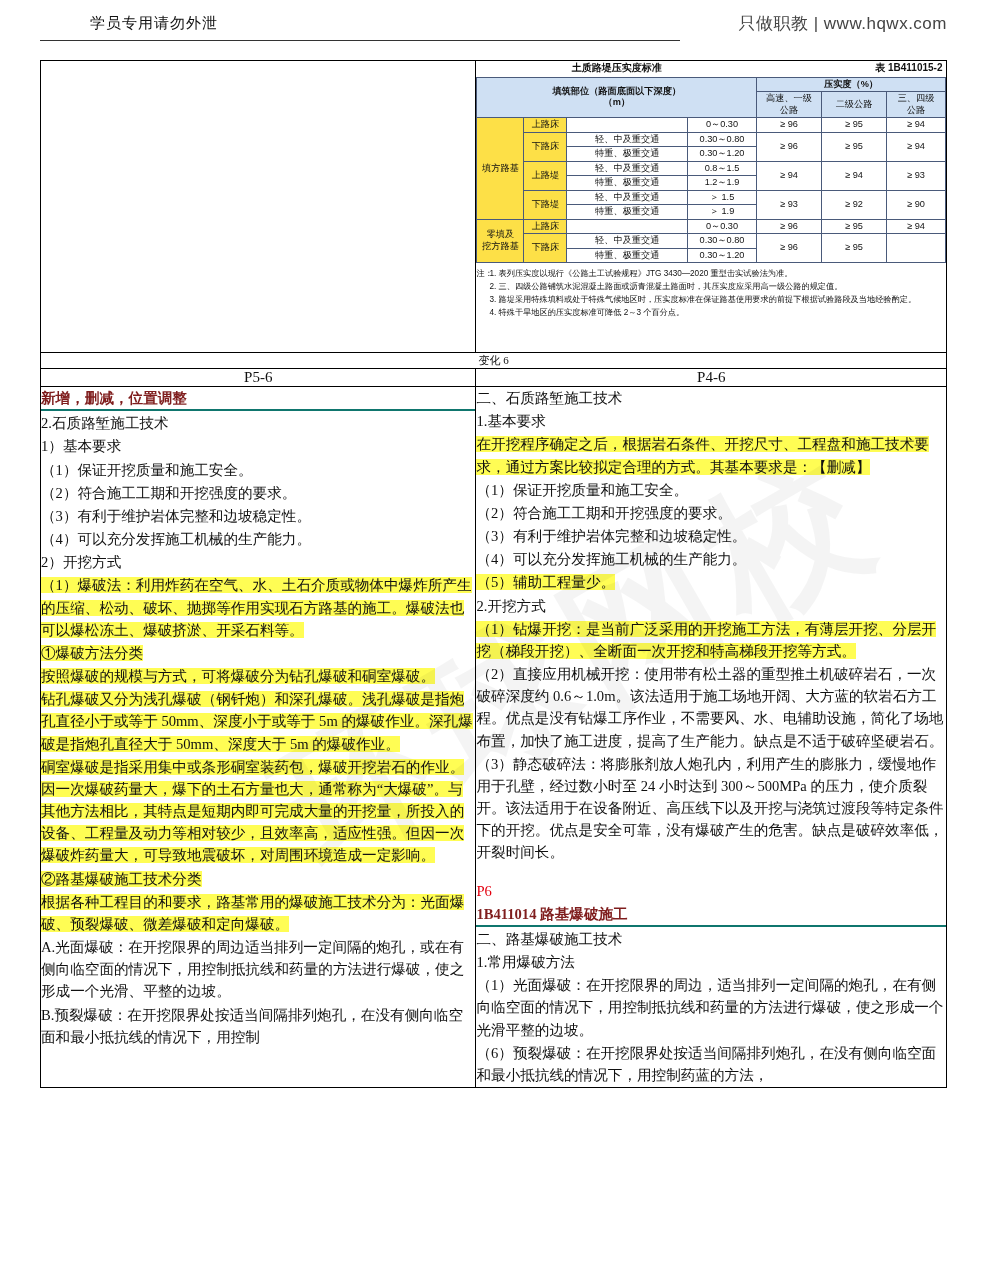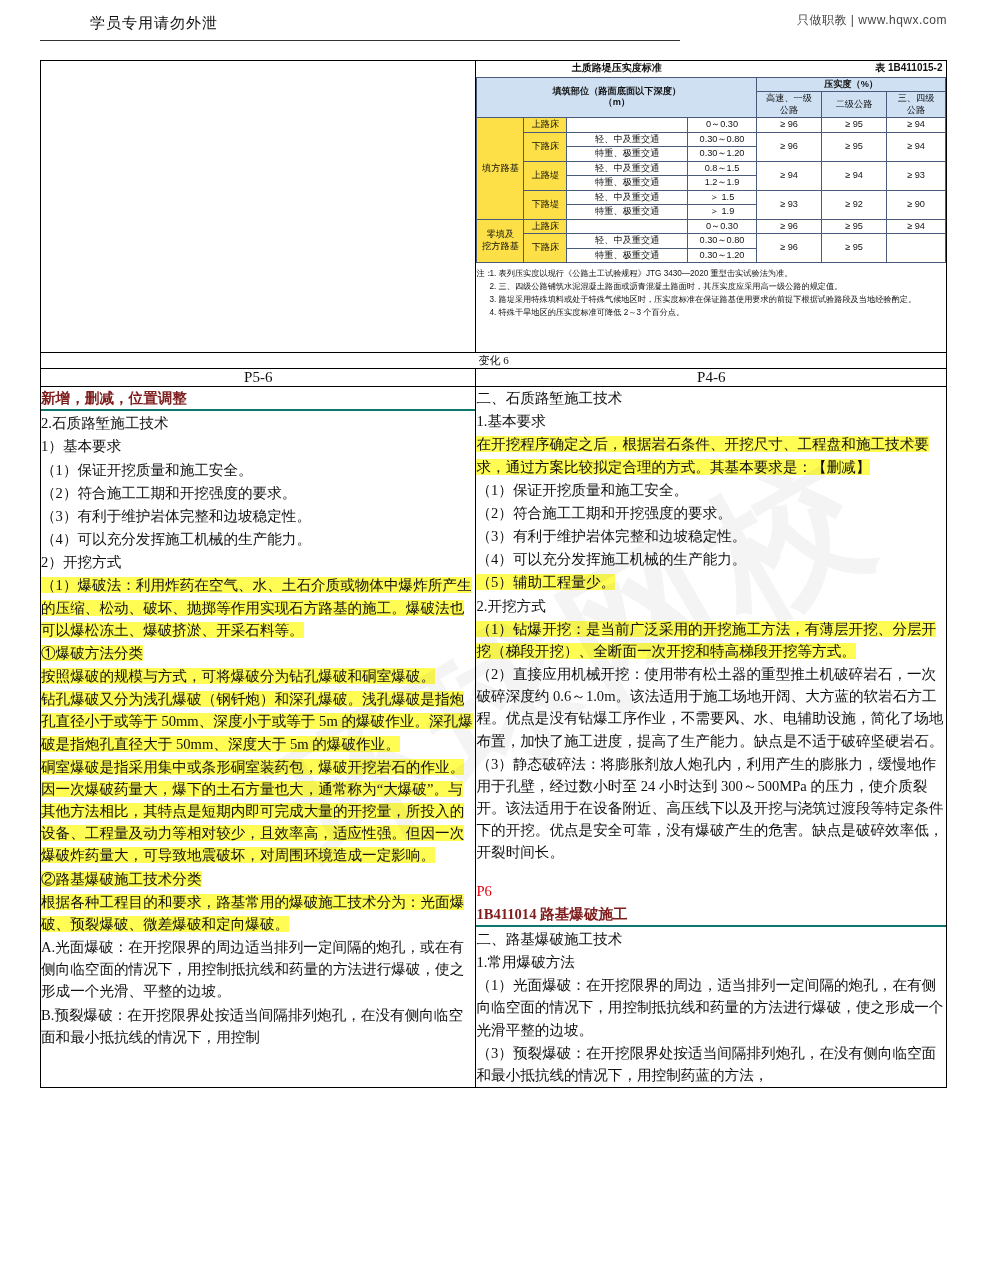--- a/index.html
+++ b/index.html
@@ -14,21 +14,21 @@
 
   
   .header{position:relative;height:60px;}
   .hdr-left{position:absolute;left:90px;top:14px;font-size:15px;letter-spacing:1px;color:#111;font-family:Liberation Mono, monospace;}
   .hdr-rule{position:absolute;left:40px;top:40px;width:640px;height:1px;background:#333;}
   .logo{position:absolute;right:40px;top:8px;text-align:right;}
   .logo-main{display:flex;align-items:center;justify-content:flex-end;}
   .logo-box{background:#19a04b;color:#fff;font-family:"Liberation Sans",sans-serif;font-weight:bold;font-size:27px;padding:2px 6px;line-height:1.05;letter-spacing:2px;border-radius:3px;}
   .logo-circle{display:inline-block;width:22px;height:22px;border-radius:50%;background:#fff;position:relative;margin:0 2px;vertical-align:middle;}
   .logo-circle:after{content:"";position:absolute;left:8px;top:5px;border-left:7px solid #19a04b;border-top:6px solid transparent;border-bottom:6px solid transparent;}
-  .logo-sub{font-size:12px;color:#444;margin-top:4px;letter-spacing:.5px;font-family:"Liberation Sans",sans-serif;}
+  .logo-sub{font-size:17px;color:#444;margin-top:4px;letter-spacing:.5px;font-family:"Liberation Sans",sans-serif;}
 
   
   .doc{margin:0 40px;border:1px solid #000;border-collapse:collapse;width:907px;padding-left:43px;}
   .doc td{border:1px solid #000;vertical-align:top;padding:0;}
 
   
   .row-top{height:292px;}
   .cell-blank{width:435px;}
   .cell-table{width:470px;padding:6px 8px 8px 8px;}
 
@@ -233,18 +233,18 @@
         <p>2.开挖方式</p>
         <p><span class="hl">（1）钻爆开挖：是当前广泛采用的开挖施工方法，有薄层开挖、分层开挖（梯段开挖）、全断面一次开挖和特高梯段开挖等方式。</span></p>
         <p>（2）直接应用机械开挖：使用带有松土器的重型推土机破碎岩石，一次破碎深度约 0.6～1.0m。该法适用于施工场地开阔、大方蓝的软岩石方工程。优点是没有钻爆工序作业，不需要风、水、电辅助设施，简化了场地布置，加快了施工进度，提高了生产能力。缺点是不适于破碎坚硬岩石。</p>
         <p>（3）静态破碎法：将膨胀剂放人炮孔内，利用产生的膨胀力，缓慢地作用于孔壁，经过数小时至 24 小时达到 300～500MPa 的压力，使介质裂开。该法适用于在设备附近、高压线下以及开挖与浇筑过渡段等特定条件下的开挖。优点是安全可靠，没有爆破产生的危害。缺点是破碎效率低，开裂时间长。</p>
         <p style="height:14px">&nbsp;</p>
         <p class="red">P6</p>
         <p class="redline">1B411014 路基爆破施工</p>
         <p>二、路基爆破施工技术</p>
         <p>1.常用爆破方法</p>
         <p>（1）光面爆破：在开挖限界的周边，适当排列一定间隔的炮孔，在有侧向临空面的情况下，用控制抵抗线和药量的方法进行爆破，使之形成一个光滑平整的边坡。</p>
-        <p>（3）预裂爆破：在开挖限界处按适当间隔排列炮孔，在没有侧向临空面和最小抵抗线的情况下，用控制药蓝的方法，</p>
+        <p>（6）预裂爆破：在开挖限界处按适当间隔排列炮孔，在没有侧向临空面和最小抵抗线的情况下，用控制药蓝的方法，</p>
       </td>
     </tr>
   </tbody>
     </table>
 </div>
 
 </body></html>

